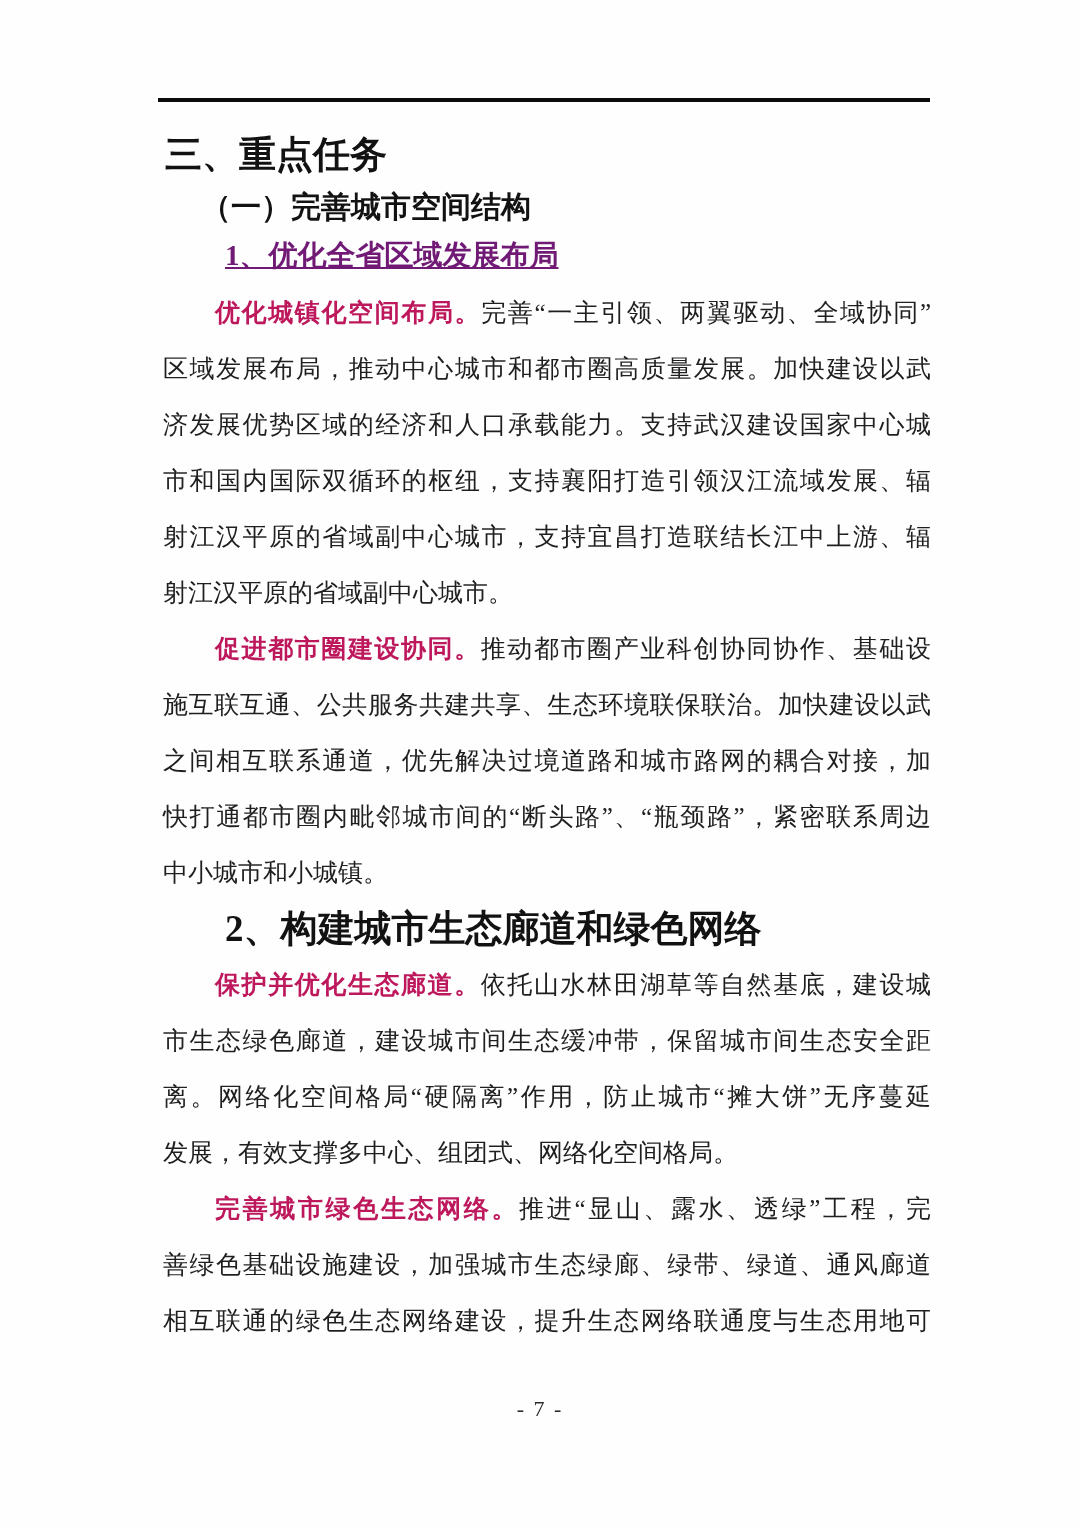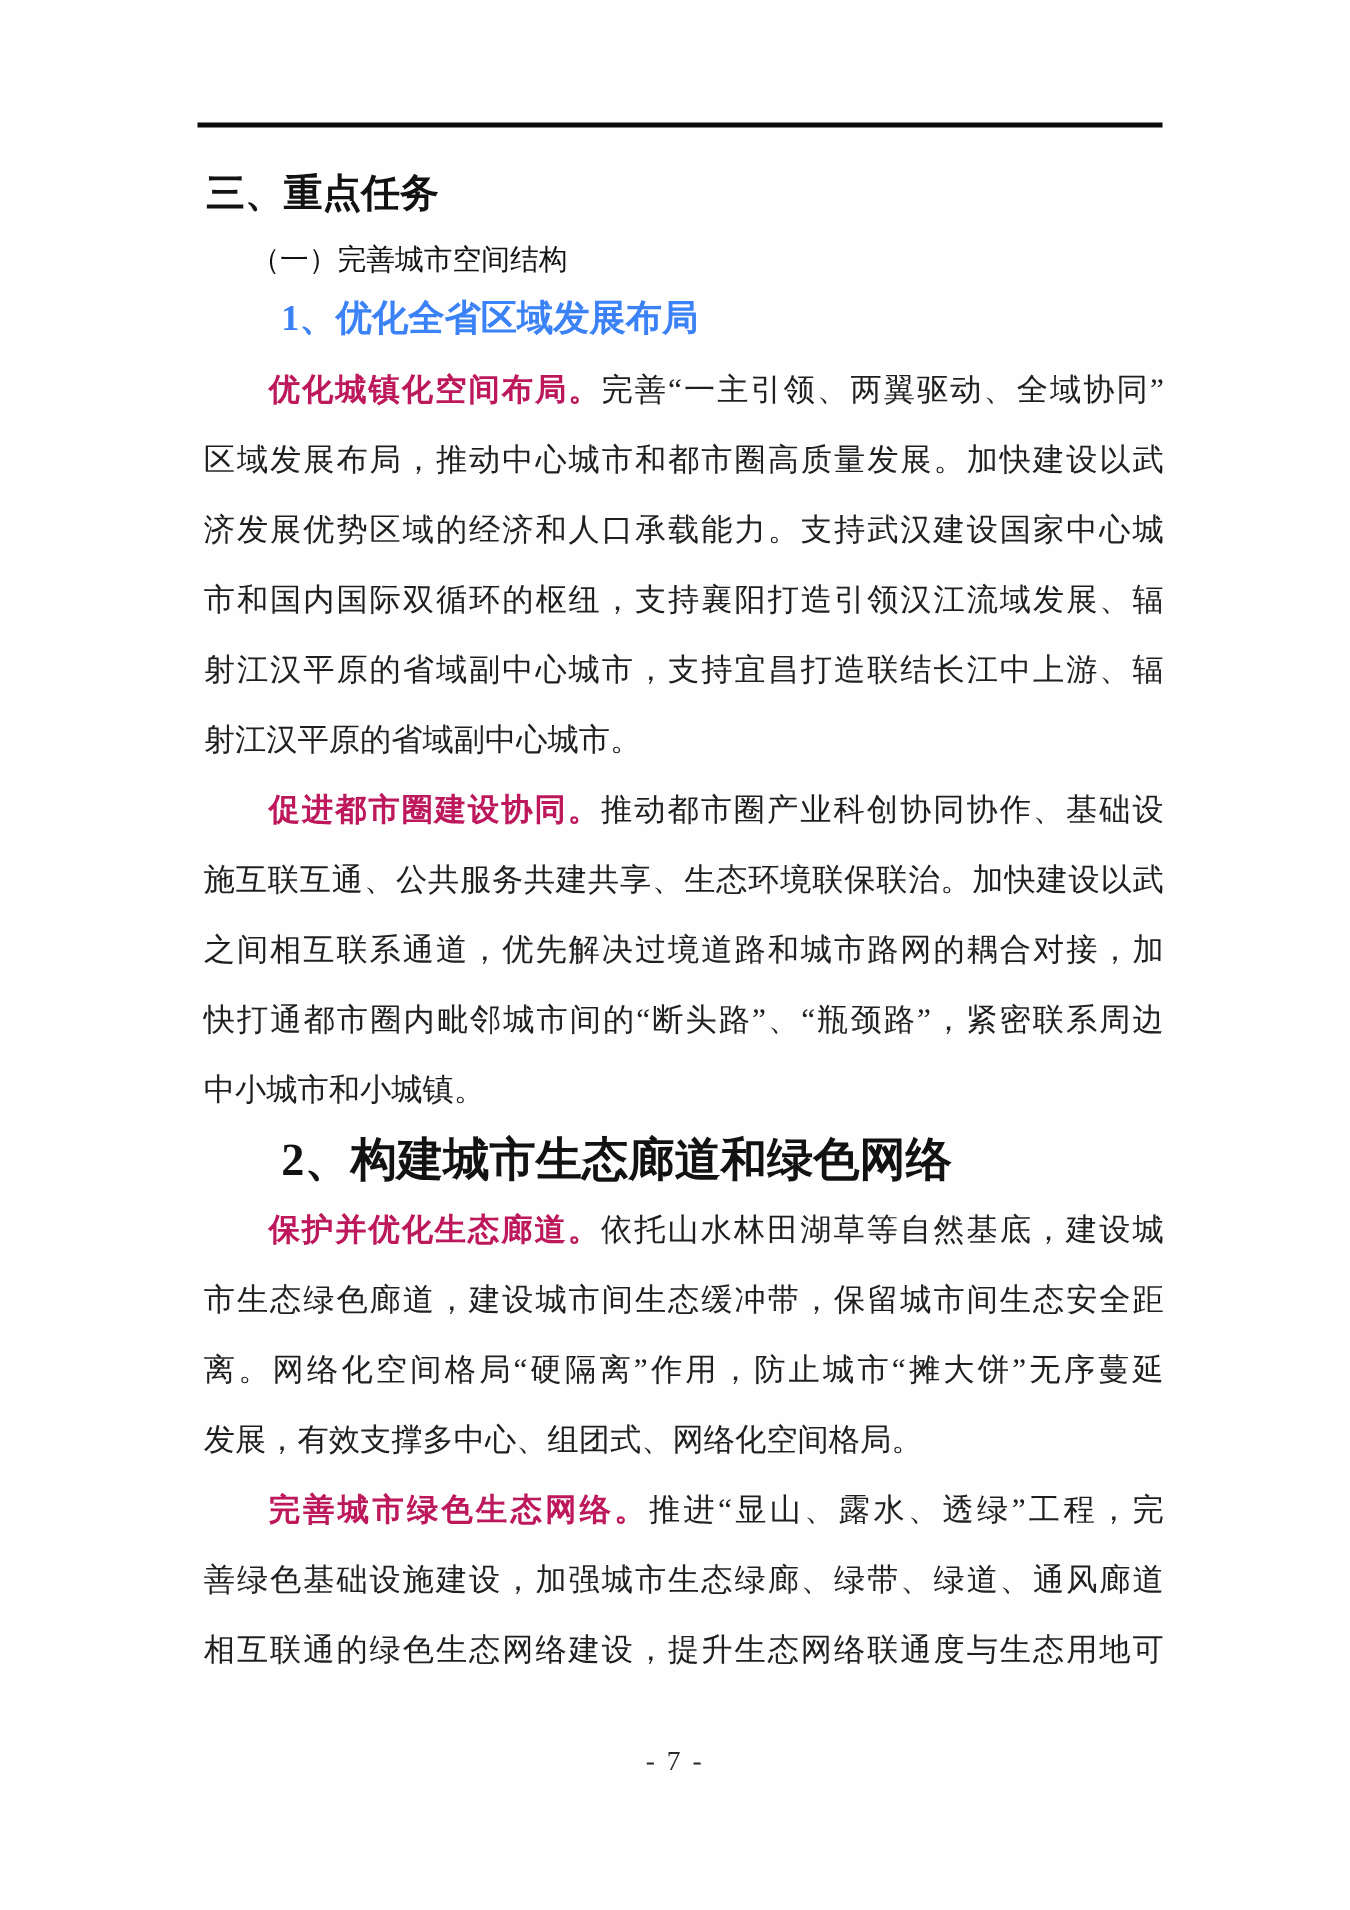--- a/index.html
+++ b/index.html
@@ -24,38 +24,39 @@
   .content {
     position: absolute;
     left: 163px;
     top: 0;
     width: 768px;
   }
   .h1 {
     margin: 137px 0 0 2px;
     font-family: "Liberation Sans", sans-serif;
     font-weight: 700;
-    font-size: 31px;
+    font-size: 37px;
     line-height: 36px;
     color: #121212;
   }
   .h2 {
     margin: 16px 0 0 38px;
     font-family: "Liberation Sans", sans-serif;
-    font-weight: 400;
-    font-size: 23px;
+    font-weight: 700;
+    font-size: 30px;
     line-height: 36px;
     color: #121212;
   }
   .h3 {
     margin: 12px 0 0 62px;
     font-weight: 700;
     font-size: 29px;
     line-height: 36px;
-    color: #3b82f6;
+    color: #701a75;
+    text-decoration: underline;
   }
   .flow {
     margin-top: 12px;
     font-size: 25px;
     line-height: 56px;
   }
   .paragraph { margin: 0; }
   .textline {
     display: block;
     text-align: justify;

